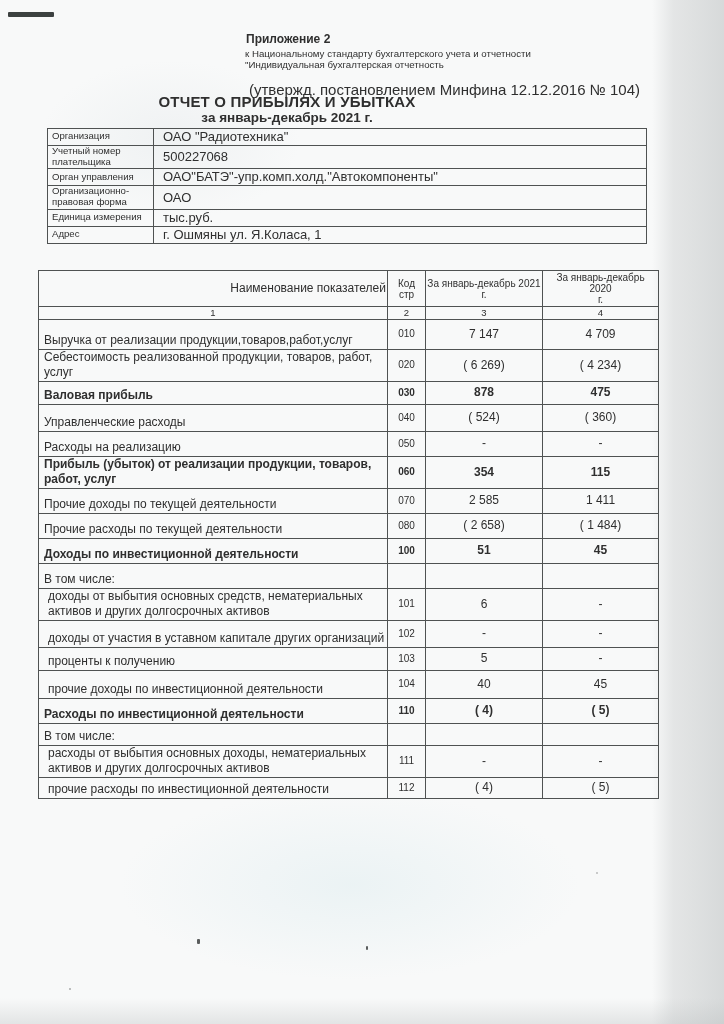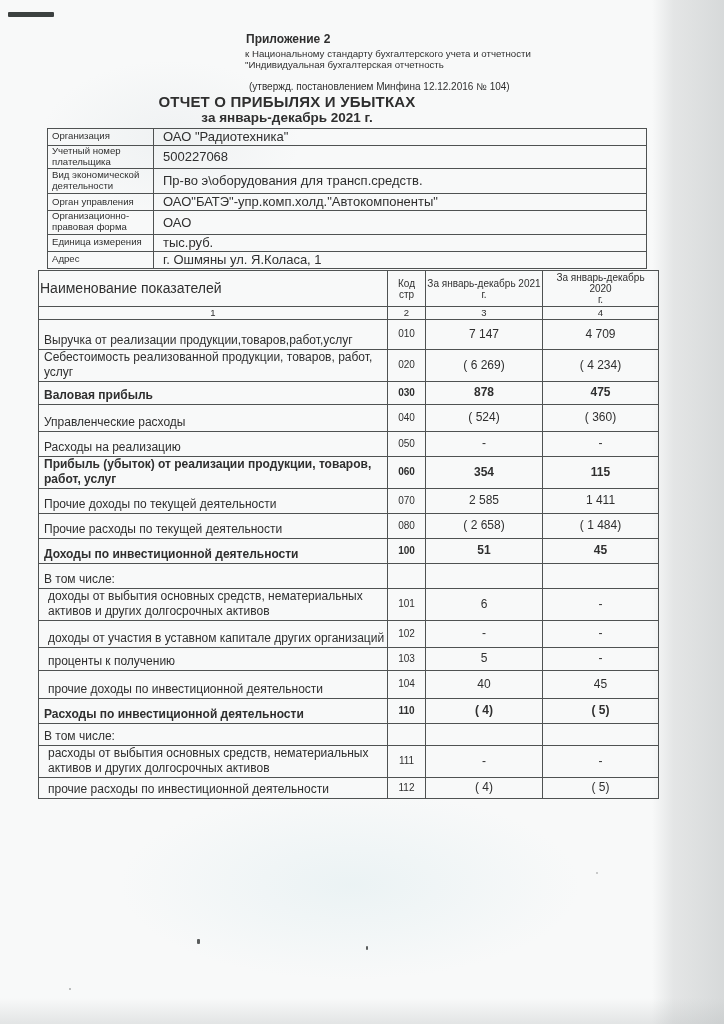--- a/index.html
+++ b/index.html
@@ -19,36 +19,36 @@
   .tint2{position:absolute;left:40px;top:60px;width:260px;height:160px;border-radius:50%;
     background:radial-gradient(closest-side, rgba(215,222,226,.28), rgba(215,222,226,0));}
   .bar-artifact{position:absolute;left:8px;top:12px;width:46px;height:5px;background:#3c4140;border-radius:1px;}
   .speck{position:absolute;background:#5a5d5d;border-radius:1px;}
 
   
   .hdr{position:absolute;line-height:1.18;}
   .hdr-appendix{left:246px;top:32px;font-weight:bold;font-size:12px;}
   .hdr-sub1{left:245px;top:48px;font-size:9.7px;}
   .hdr-sub2{left:245px;top:59px;font-size:9.7px;}
-  .hdr-approval{left:249px;top:81px;font-size:10px;}
+  .hdr-approval{left:249px;top:81px;font-size:15px;}
   .hdr-title{left:146px;top:93px;width:282px;text-align:center;font-weight:bold;font-size:15px;letter-spacing:.2px;}
   .hdr-period{left:146px;top:110px;width:282px;text-align:center;font-weight:bold;font-size:13.5px;}
 
   
   table{border-collapse:collapse;table-layout:fixed;}
   .info-table{position:absolute;left:47px;top:128px;width:600px;border:1.5px solid #454848;}
   .info-table td{border:1px solid #4f5252;overflow:hidden;}
   .info-label{width:106px;font-size:9.6px;line-height:1.12;padding:0 2px 1px 4px;
     vertical-align:middle;white-space:pre-line;}
   .info-value{font-size:13px;padding:0 2px 1px 9px;vertical-align:middle;}
 
   
   .report-table{position:absolute;left:38px;top:270px;width:620px;border:1.5px solid #454848;}
   .report-table td,.report-table th{border:1px solid #4f5252;overflow:hidden;font-weight:normal;}
-  .th-name{font-size:14px;text-align:left;vertical-align:middle;line-height:1.15;}
+  .th-name{font-size:12px;text-align:right;vertical-align:middle;line-height:1.15;}
   .th-small{font-size:10px;text-align:center;vertical-align:middle;line-height:1.1;white-space:pre-line;}
   .num-row td{font-size:9.5px;text-align:center;vertical-align:middle;line-height:1;}
   .c-name{font-size:12px;text-align:left;vertical-align:bottom;padding:0 2px 1px 5px;line-height:1.25;}
   .c-name.sub{padding-left:9px;}
   .c-code{font-size:10px;text-align:center;vertical-align:middle;padding-bottom:2px;}
   .c-val{font-size:12px;text-align:center;vertical-align:middle;padding-bottom:2px;}
   tr.bold .c-name, tr.bold .c-code, tr.bold .c-val{font-weight:bold;}
 </style>
 </head>
 <body>
@@ -79,25 +79,20 @@
       </colgroup>
     <tbody>
         <tr style="height:14px">
       <td class="info-label">Организация</td>
       <td class="info-value">ОАО "Радиотехника"</td>
     </tr>
     <tr style="height:21px">
       <td class="info-label">Учетный номер
 плательщика</td>
       <td class="info-value">500227068</td>
-    </tr>
-    <tr style="height:25px">
-      <td class="info-label">Вид экономической
-деятельности</td>
-      <td class="info-value">Пр-во э\оборудования для трансп.средств.</td>
     </tr>
     <tr style="height:15px">
       <td class="info-label">Орган управления</td>
       <td class="info-value">ОАО"БАТЭ"-упр.комп.холд."Автокомпоненты"</td>
     </tr>
     <tr style="height:22px">
       <td class="info-label">Организационно-
 правовая форма</td>
       <td class="info-value">ОАО</td>
     </tr>
@@ -226,21 +221,21 @@
       <td class="c-val">( 4)</td>
       <td class="c-val">( 5)</td>
     </tr>
     <tr style="height:22px">
       <td class="c-name">В том числе:</td>
       <td class="c-code"></td>
       <td class="c-val"></td>
       <td class="c-val"></td>
     </tr>
     <tr style="height:32px">
-      <td class="c-name sub">расходы от выбытия основных средств, нематериальных активов и других долгосрочных активов</td>
+      <td class="c-name sub">расходы от выбытия основных доходы, нематериальных активов и других долгосрочных активов</td>
       <td class="c-code">111</td>
       <td class="c-val">-</td>
       <td class="c-val">-</td>
     </tr>
     <tr style="height:21px">
       <td class="c-name sub">прочие расходы по инвестиционной деятельности</td>
       <td class="c-code">112</td>
       <td class="c-val">( 4)</td>
       <td class="c-val">( 5)</td>
     </tr>

